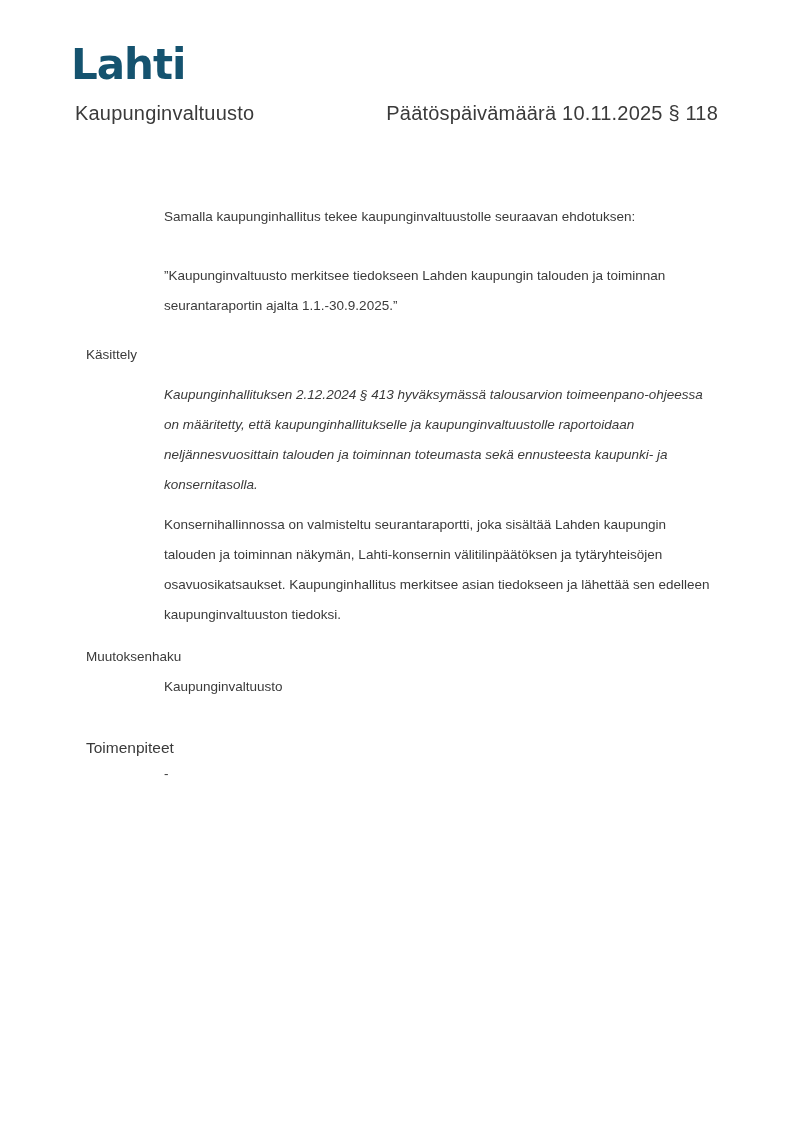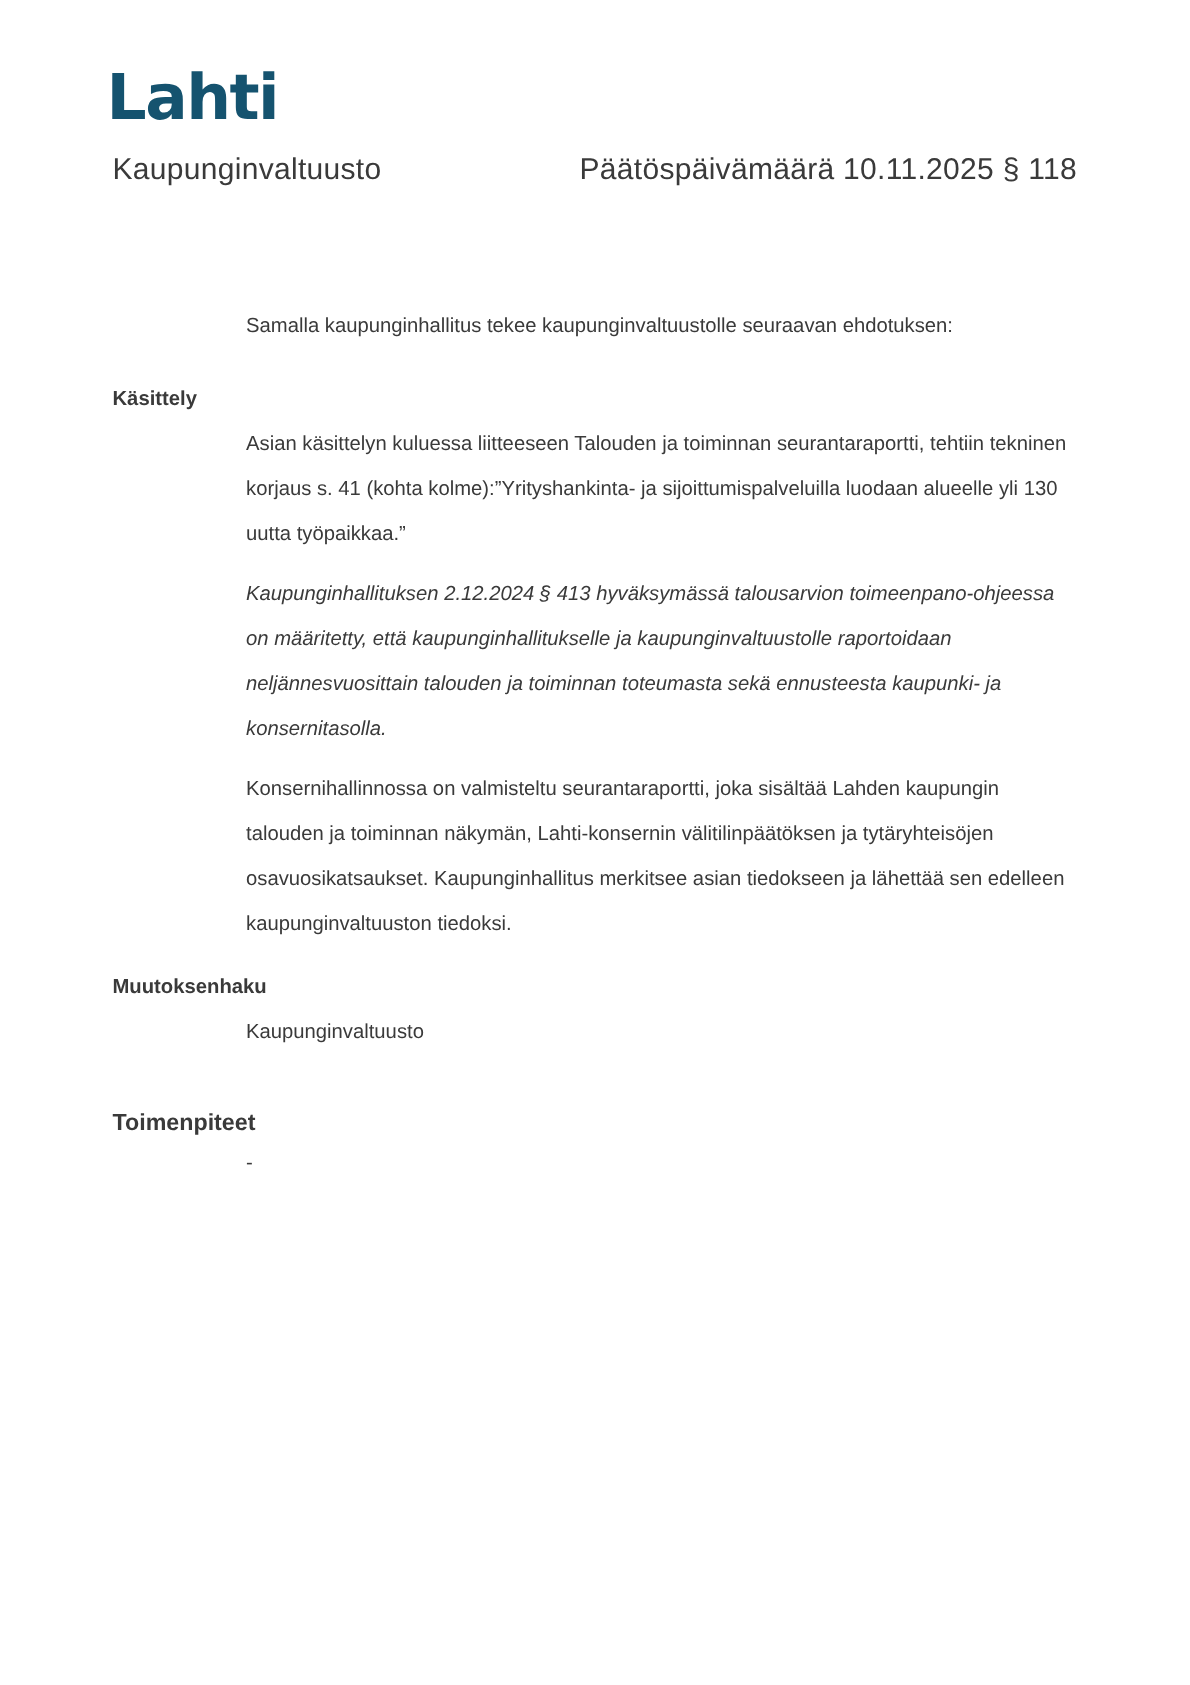--- a/index.html
+++ b/index.html
@@ -47,22 +47,23 @@
     line-height: 30px;
   }
   .para {
     margin-left: 89px;
     width: 556px;
   }
   .intro-gap { margin-top: 29px; }
   .section-heading {
     font-size: 13.5px;
     line-height: 30px;
-    font-weight: bold;
+    font-weight: normal;
     color: #3a3a3a;
+    margin-left: 11px;
   }
   .sec-kasittely   { margin-top: 19px; }
   .sec-perusteluosa{ margin-top: 7px; }
   .sec-perusteluosa .para:first-of-type { margin-top: 10px; font-style: italic; }
   .sec-perusteluosa .para + .para { margin-top: 10px; }
   .sec-muutoksenhaku { margin-top: 12px; }
   .sec-toimenpiteet  { margin-top: 33px; }
   .sec-toimenpiteet .section-heading {
     font-size: 15.5px;
     line-height: 26px;
@@ -78,25 +79,25 @@
 
   <div class="header-row">
     <span>Kaupunginvaltuusto</span>
     <span>Päätöspäivämäärä 10.11.2025 § 118</span>
   </div>
 
   <div class="content">
 
     <div class="section">
       <p class="para">Samalla kaupunginhallitus tekee kaupunginvaltuustolle seuraavan ehdotuksen:</p>
+      <p class="para intro-gap">”Kaupunginvaltuusto merkitsee tiedokseen Lahden kaupungin talouden ja toiminnan seurantaraportin ajalta 1.1.-30.9.2025.”</p>
     </div>
 
     <div class="section sec-kasittely">
       <h2 class="section-heading">Käsittely</h2>
-      <p class="para">Asian käsittelyn kuluessa liitteeseen Talouden ja toiminnan seurantaraportti, tehtiin tekninen korjaus s. 41 (kohta kolme):”Yrityshankinta- ja sijoittumispalveluilla luodaan alueelle yli 130 uutta työpaikkaa.”</p>
     </div>
 
     <div class="section sec-perusteluosa">
       <p class="para">Kaupunginhallituksen 2.12.2024 § 413 hyväksymässä talousarvion toimeenpano-ohjeessa on määritetty, että kaupunginhallitukselle ja kaupunginvaltuustolle raportoidaan neljännesvuosittain talouden ja toiminnan toteumasta sekä ennusteesta kaupunki- ja konsernitasolla.</p>
       <p class="para">Konsernihallinnossa on valmisteltu seurantaraportti, joka sisältää Lahden kaupungin talouden ja toiminnan näkymän, Lahti-konsernin välitilinpäätöksen ja tytäryhteisöjen osavuosikatsaukset. Kaupunginhallitus merkitsee asian tiedokseen ja lähettää sen edelleen kaupunginvaltuuston tiedoksi.</p>
     </div>
 
     <div class="section sec-muutoksenhaku">
       <h2 class="section-heading">Muutoksenhaku</h2>
       <p class="para">Kaupunginvaltuusto</p>

